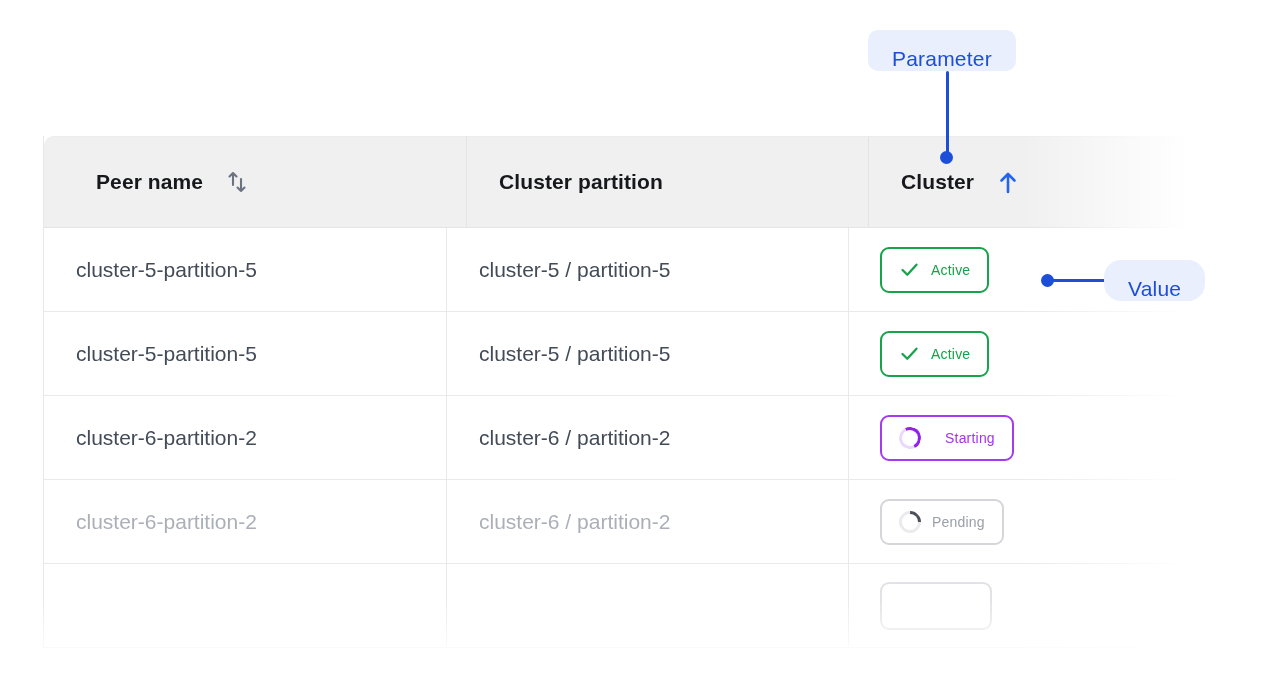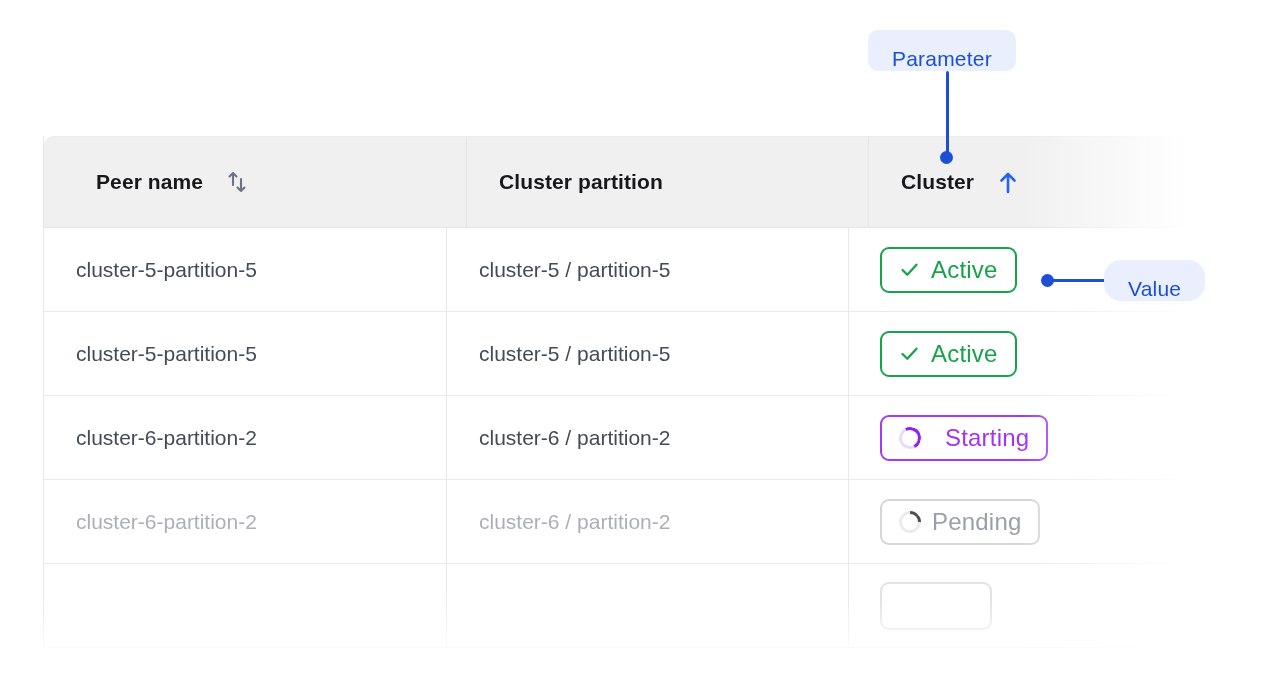--- a/index.html
+++ b/index.html
@@ -43,21 +43,21 @@
   }
   .td + .td { border-left:1px solid #e9e9eb; }
   .td.status-cell { padding-left:31px; }
   .trow.muted .td { color:#abb0b8; }
 
   
   .badge {
     display:inline-flex; align-items:center; gap:11px;
     height:46px; padding:0 17px;
     border:2px solid; border-radius:9px; background:#fff;
-    font-size:24px; font-weight:500; letter-spacing:.2px;
+    font-size:14px; font-weight:500; letter-spacing:.2px;
   }
   .badge.active   { border-color:#16a34a; color:#16a34a; }
   .badge.starting { border-color:#a43bf2; color:#a531f2;gap:24px; }
   .badge.pending  { border-color:#d6d6da; color:#9aa0a8;justify-content:center; }
   .badge.ghost    { border-color:#dcdce0; width:112px; height:48px; opacity:.8; }
 
   .spinner { width:22px; height:22px; border-radius:50%; border:3.5px solid; flex:none; }
   .badge.starting .spinner {
     border-color:#ead9fc; border-top-color:#9122ee; border-right-color:#9122ee;
     transform:rotate(18deg);

